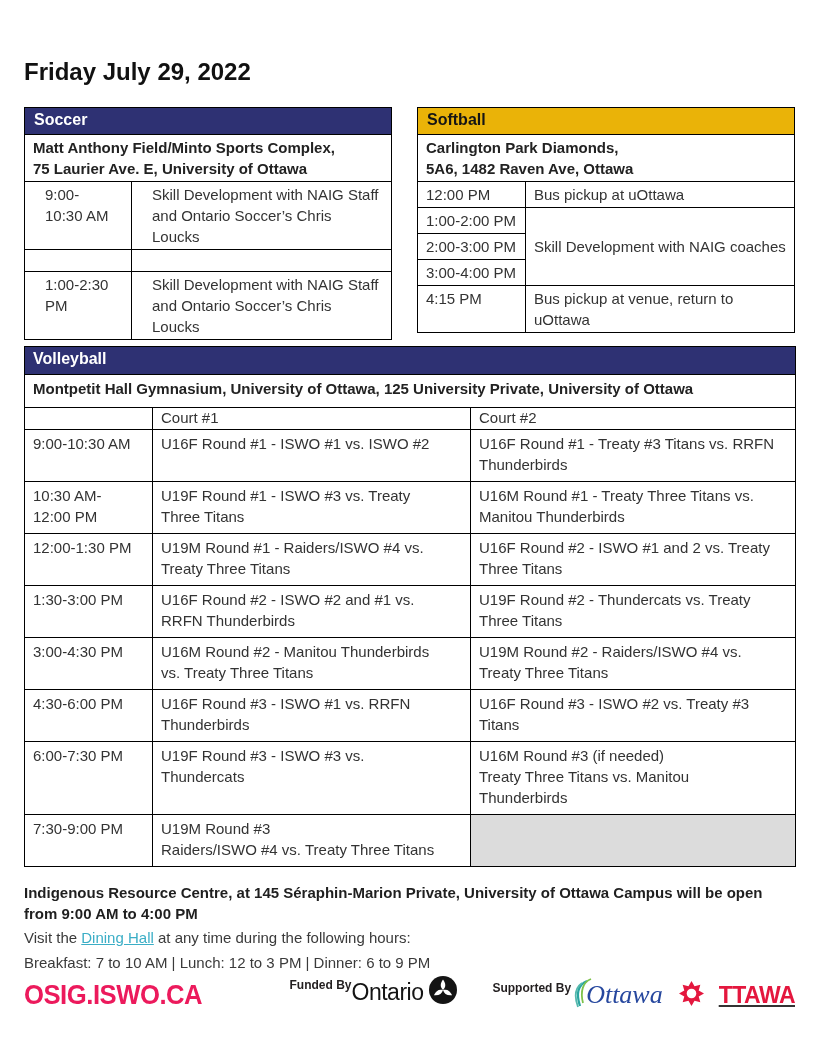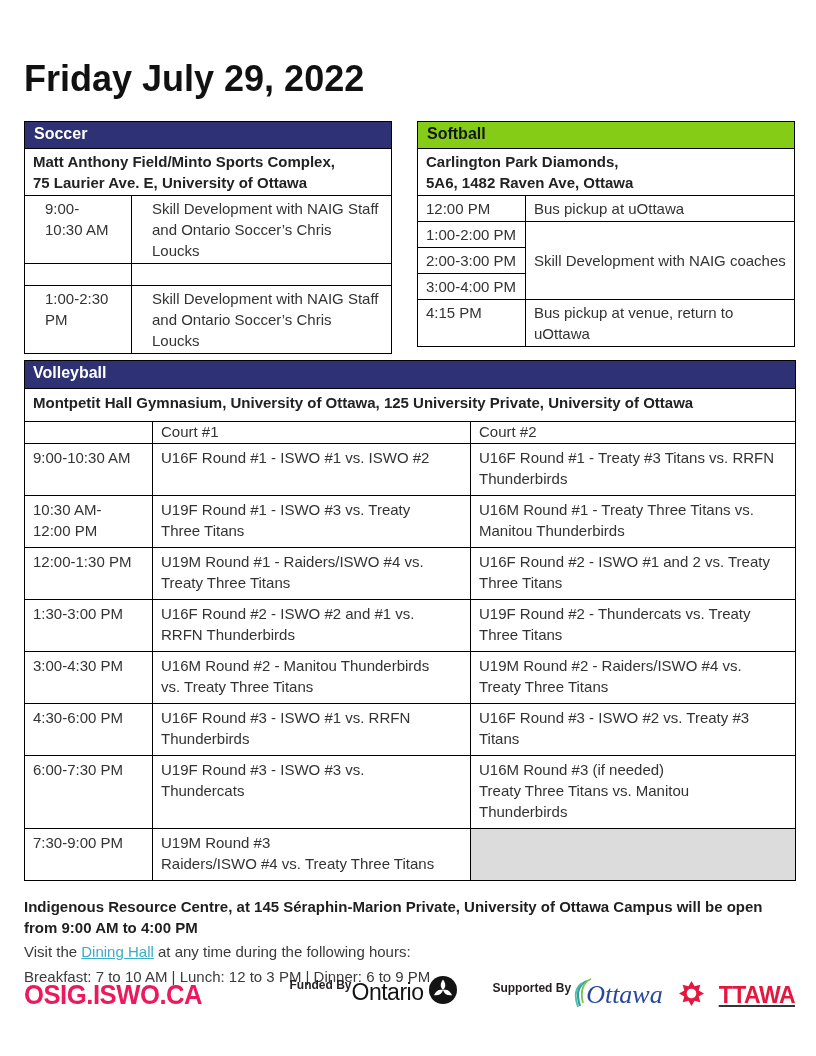--- a/index.html
+++ b/index.html
@@ -1,29 +1,29 @@
 <!DOCTYPE html>
 <html><head>
 <meta charset="utf-8">
 <style>
   * { margin: 0; padding: 0; box-sizing: border-box; }
   html, body { width: 816px; height: 1056px; background: #ffffff; overflow: hidden; }
   body { font-family: "Liberation Sans", "DejaVu Sans", sans-serif; color: #333; position: relative; }
   .content { padding: 0 21px 0 24px; }
 
-  h1.page-title { margin-top: 58px; font-size: 36px; font-weight: bold; color: #111; letter-spacing: 0; }
+  h1.page-title { margin-top: 58px; font-size: 24px; font-weight: bold; color: #111; letter-spacing: 0; }
 
   .top-tables { display: flex; gap: 25px; margin-top: 21px; align-items: flex-start; }
 
   table { border-collapse: collapse; font-size: 15px; color: #333; table-layout: fixed; }
   td, th { border: 1px solid #000; vertical-align: top; text-align: left; }
 
   .sport-header { font-size: 16px; font-weight: bold; padding: 3px 9px 5px 9px; }
   .navy-hdr { background: #2E3173; color: #ffffff; }
-  .yellow-hdr { background: #84cc16; color: #151515; }
+  .yellow-hdr { background: #eab308; color: #151515; }
 
   .location-cell { font-weight: bold; color: #222; padding: 3px 8px 5px 8px; line-height: 1.5; }
 
   .time-cell { padding: 2px 8px; white-space: pre-line; line-height: 1.4; }
   .act-cell { padding: 2px 8px; line-height: 1.4; white-space: pre-line; }
 
   .soccer-table { width: 368px; }
   .soccer-table col.c-time { width: 107px; }
   .soccer-table .tall td { height: 46px; padding-left: 20px; }
   .soccer-table .empty-row td { height: 22px; }

